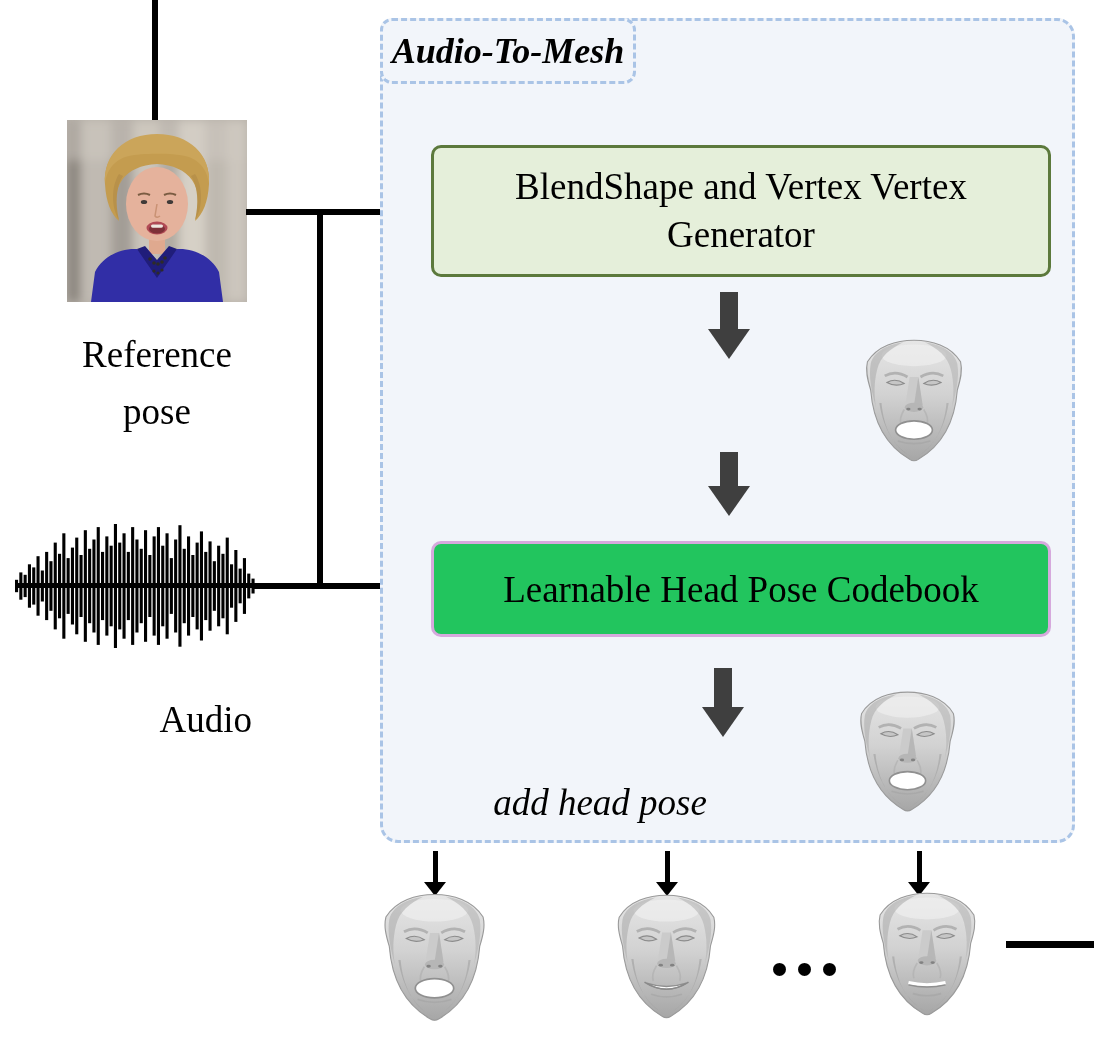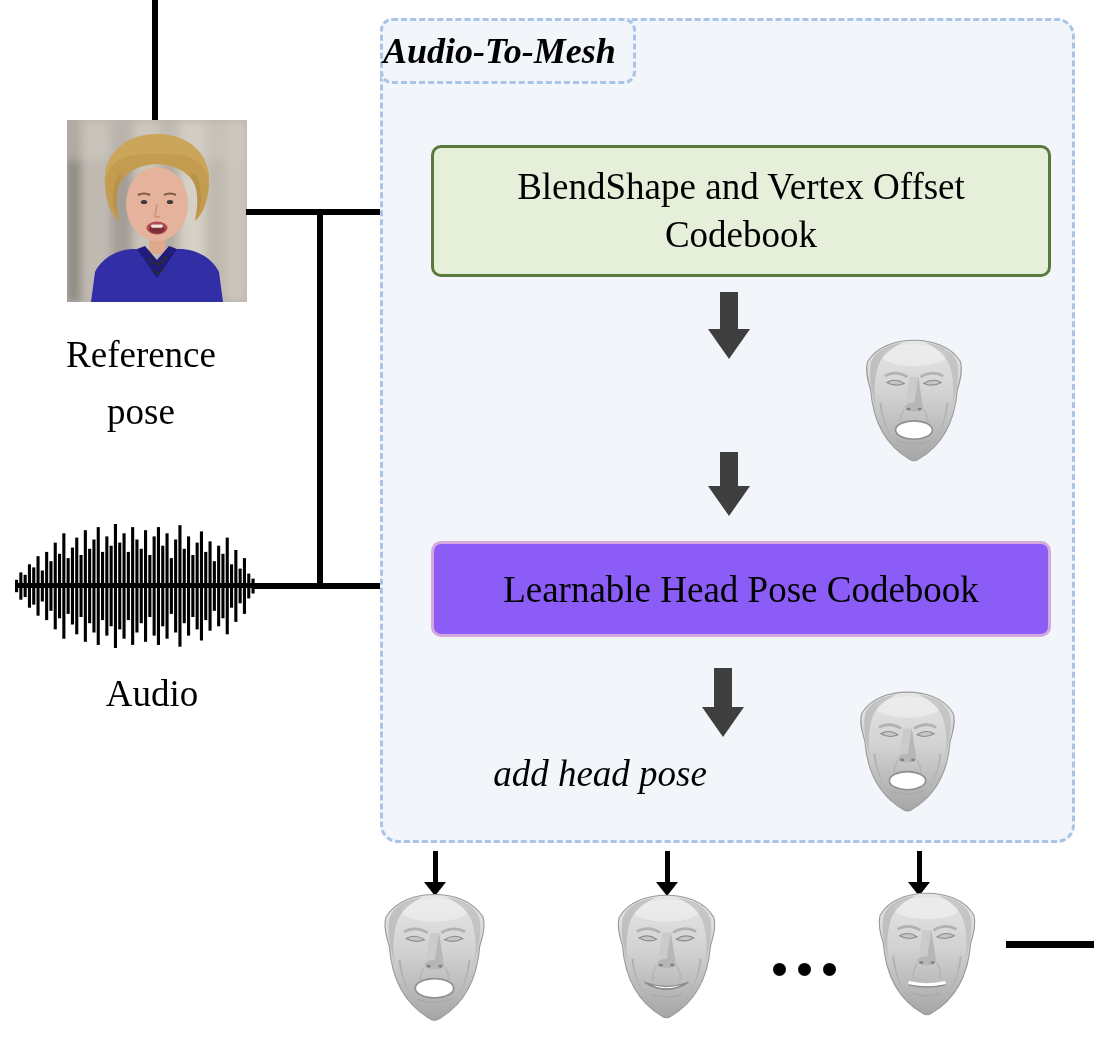--- a/index.html
+++ b/index.html
@@ -12,27 +12,27 @@
   .tshaft{position:absolute;width:18px;background:#3f3f3f;}
   .thead{position:absolute;width:0;height:0;border-left:21px solid transparent;
          border-right:21px solid transparent;border-top:30px solid #3f3f3f;}
   .sshaft{position:absolute;width:5px;background:#000;}
   .shead{position:absolute;width:0;height:0;border-left:11px solid transparent;
          border-right:11px solid transparent;border-top:14px solid #000;}
   #container{position:absolute;left:380px;top:18px;width:689px;height:819px;
              background:#f2f5fa;border:3px dashed #aac4e6;border-radius:18px;}
   #module-tab{position:absolute;left:380px;top:18px;width:250px;height:60px;
               background:#f2f5fa;border:3px dashed #aac4e6;border-radius:12px;
-              display:flex;align-items:center;}
+              display:flex;align-items:center;justify-content:center;}
   #module-tab span{font-size:36px;font-weight:bold;font-style:italic;}
   .block{position:absolute;left:431px;width:614px;border-radius:10px;
          display:flex;align-items:center;justify-content:center;text-align:center;}
   #block-generator{top:145px;height:126px;background:#e5efda;border:3px solid #5c793c;}
   #block-generator span{font-size:37px;line-height:48px;padding:0 40px;}
-  #block-codebook{top:541px;height:90px;background:#8b5cf6;border:3px solid #d6a9dd;}
+  #block-codebook{top:541px;height:90px;background:#22c55e;border:3px solid #d6a9dd;}
   #block-codebook span{font-size:37px;}
   .annot{position:absolute;font-size:37px;font-style:italic;text-align:center;}
   .caption{position:absolute;font-size:37px;text-align:center;}
   #ellipsis{position:absolute;left:752px;top:898px;width:110px;text-align:center;
             font-size:80px;font-weight:bold;letter-spacing:5px;line-height:100px;}
   .mesh{position:absolute;}
 </style>
 </head>
 <body>
 
@@ -120,21 +120,21 @@
     <circle cx="83" cy="139" r="1.8" fill="#2e2b28"></circle>
       <circle cx="87" cy="143" r="1.8" fill="#2e2b28"></circle>
     <circle cx="91" cy="144" r="1.8" fill="#2e2b28"></circle>
       <circle cx="95" cy="142" r="1.8" fill="#2e2b28"></circle>
     <circle cx="98" cy="138" r="1.8" fill="#2e2b28"></circle>
       <circle cx="87" cy="151" r="1.6" fill="#2e2b28"></circle>
     <circle cx="91" cy="153" r="1.6" fill="#2e2b28"></circle>
       <circle cx="95" cy="150" r="1.6" fill="#2e2b28"></circle>
   </svg>
 
-  <div class="caption" style="left:16px;top:326px;width:250px;line-height:57px;">
+  <div class="caption" style="left:32px;top:326px;width:250px;line-height:57px;">
     <span>Reference</span><br>
     <span>pose</span>
   </div>
 
   <div class="abs" style="left:15px;top:522px;">
     <svg id="waveform-svg" width="240" height="128" viewBox="0 0 240 128">
       <rect x="0" y="61" width="240" height="5" fill="#000"></rect>
     <rect x="0.0" width="3.1" y="57.8" height="12.4" fill="#000"></rect>
         <rect x="4.3" width="3.1" y="50.4" height="27.3" fill="#000"></rect>
         <rect x="8.6" width="3.1" y="52.8" height="22.3" fill="#000"></rect>
@@ -186,56 +186,56 @@
         <rect x="206.4" width="3.1" y="31.8" height="64.5" fill="#000"></rect>
         <rect x="210.7" width="3.1" y="15.6" height="96.7" fill="#000"></rect>
         <rect x="215.0" width="3.1" y="42.3" height="43.4" fill="#000"></rect>
         <rect x="219.3" width="3.1" y="28.0" height="71.9" fill="#000"></rect>
         <rect x="223.6" width="3.1" y="46.6" height="34.7" fill="#000"></rect>
         <rect x="227.9" width="3.1" y="36.1" height="55.8" fill="#000"></rect>
         <rect x="232.2" width="3.1" y="51.6" height="24.8" fill="#000"></rect>
         <rect x="236.5" width="3.1" y="56.6" height="14.9" fill="#000"></rect>
       </svg>
   </div>
-  <div class="caption" style="left:52px;top:672px;width:200px;">Audio</div>
+  <div class="caption" style="left:52px;top:698px;width:200px;text-align:right;">Audio</div>
 
   <div class="hline" style="left:246px;top:209px;width:172px;height:6px;"></div>
   <div class="rhead" style="left:417px;top:202px;"></div>
   <div class="vline" style="left:317px;top:209px;width:6px;height:380px;"></div>
   <div class="hline" style="left:253px;top:583px;width:165px;height:6px;"></div>
   <div class="rhead" style="left:417px;top:576px;"></div>
 
   <div id="container"></div>
   <div id="module-tab">
     <span>Audio-To-Mesh</span>
   </div>
 
   <div class="block" id="block-generator">
-    <span>BlendShape and Vertex Offset Codebook</span>
+    <span>BlendShape and Vertex Vertex Generator</span>
   </div>
 
   <div class="tshaft" style="left:720px;top:292px;height:37px;"></div>
   <div class="thead" style="left:708px;top:329px;"></div>
 
   <svg class="mesh" style="left:858px;top:338px;" width="112" height="130" viewBox="0 0 100 120">
     <use href="#face-base"></use>
       <use href="#mouth-open"></use>
   </svg>
 
   <div class="tshaft" style="left:720px;top:452px;height:34px;"></div>
   <div class="thead" style="left:708px;top:486px;"></div>
 
   <div class="block" id="block-codebook">
     <span>Learnable Head Pose Codebook</span>
   </div>
 
   <div class="tshaft" style="left:714px;top:668px;height:39px;"></div>
   <div class="thead" style="left:702px;top:707px;"></div>
 
-  <div class="annot" style="left:455px;top:752px;width:290px;">add head pose</div>
+  <div class="annot" style="left:455px;top:781px;width:290px;">add head pose</div>
   <svg class="mesh" style="left:852px;top:690px;" width="111" height="128" viewBox="0 0 100 120">
     <use href="#face-base"></use>
       <use href="#mouth-open"></use>
   </svg>
 
   <div class="sshaft" style="left:433px;top:851px;height:31px;"></div>
   <div class="shead" style="left:424px;top:882px;"></div>
   <div class="sshaft" style="left:665px;top:851px;height:31px;"></div>
   <div class="shead" style="left:656px;top:882px;"></div>
   <div class="sshaft" style="left:917px;top:851px;height:31px;"></div>

